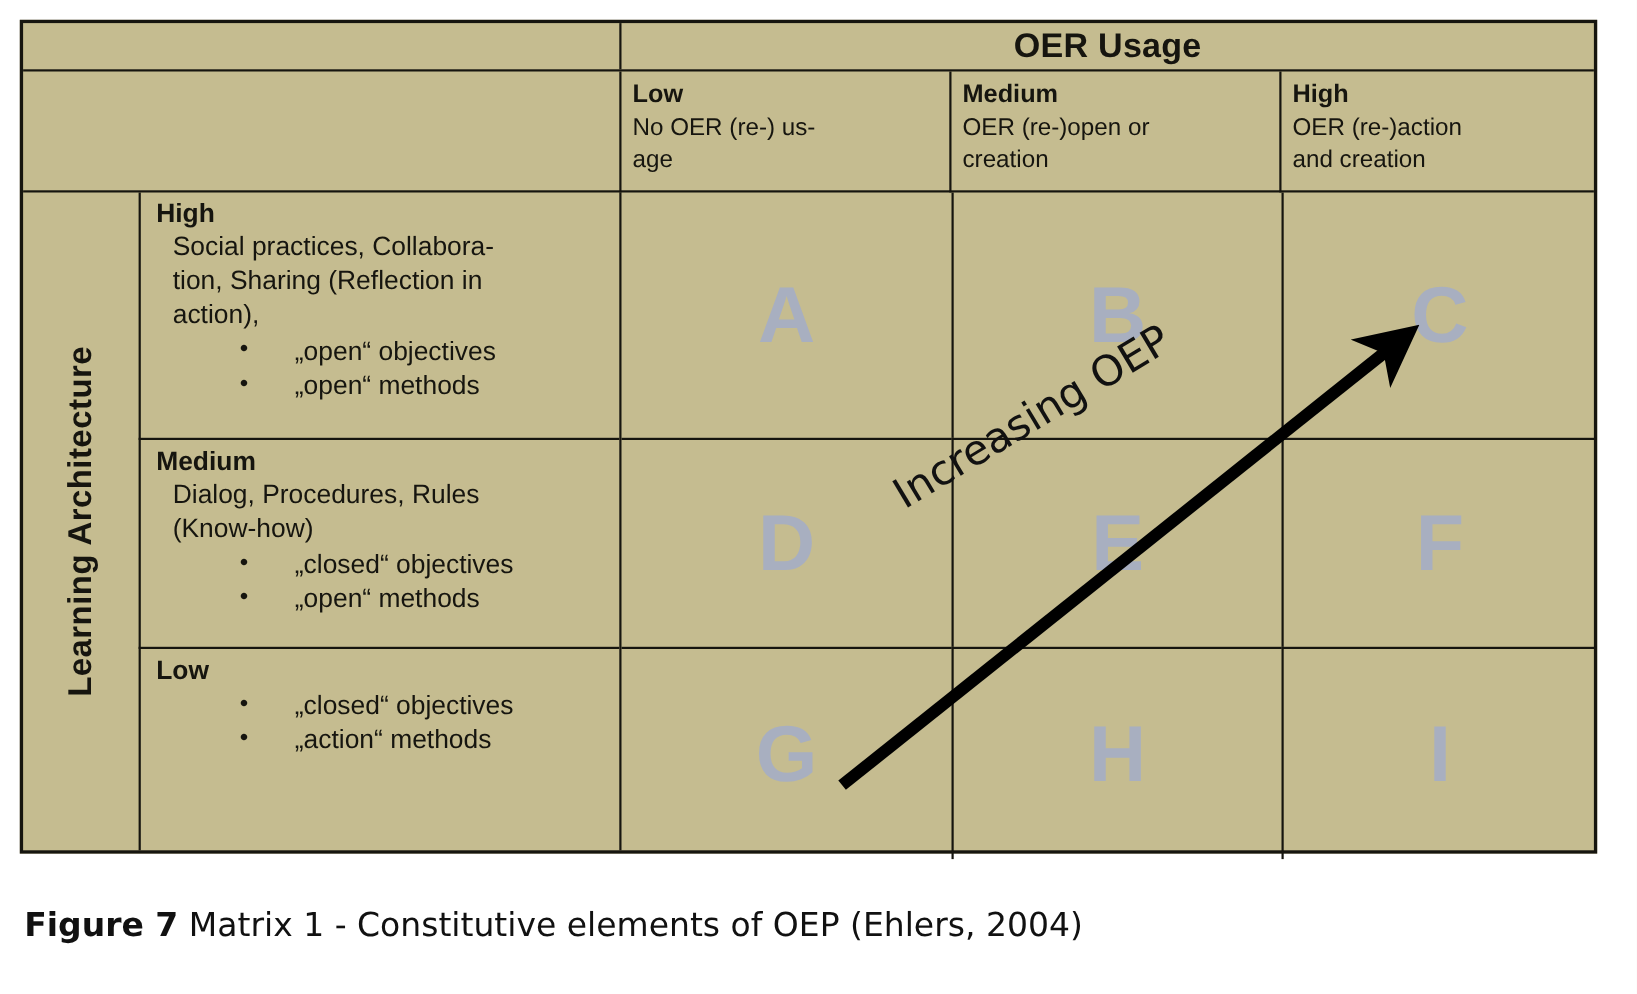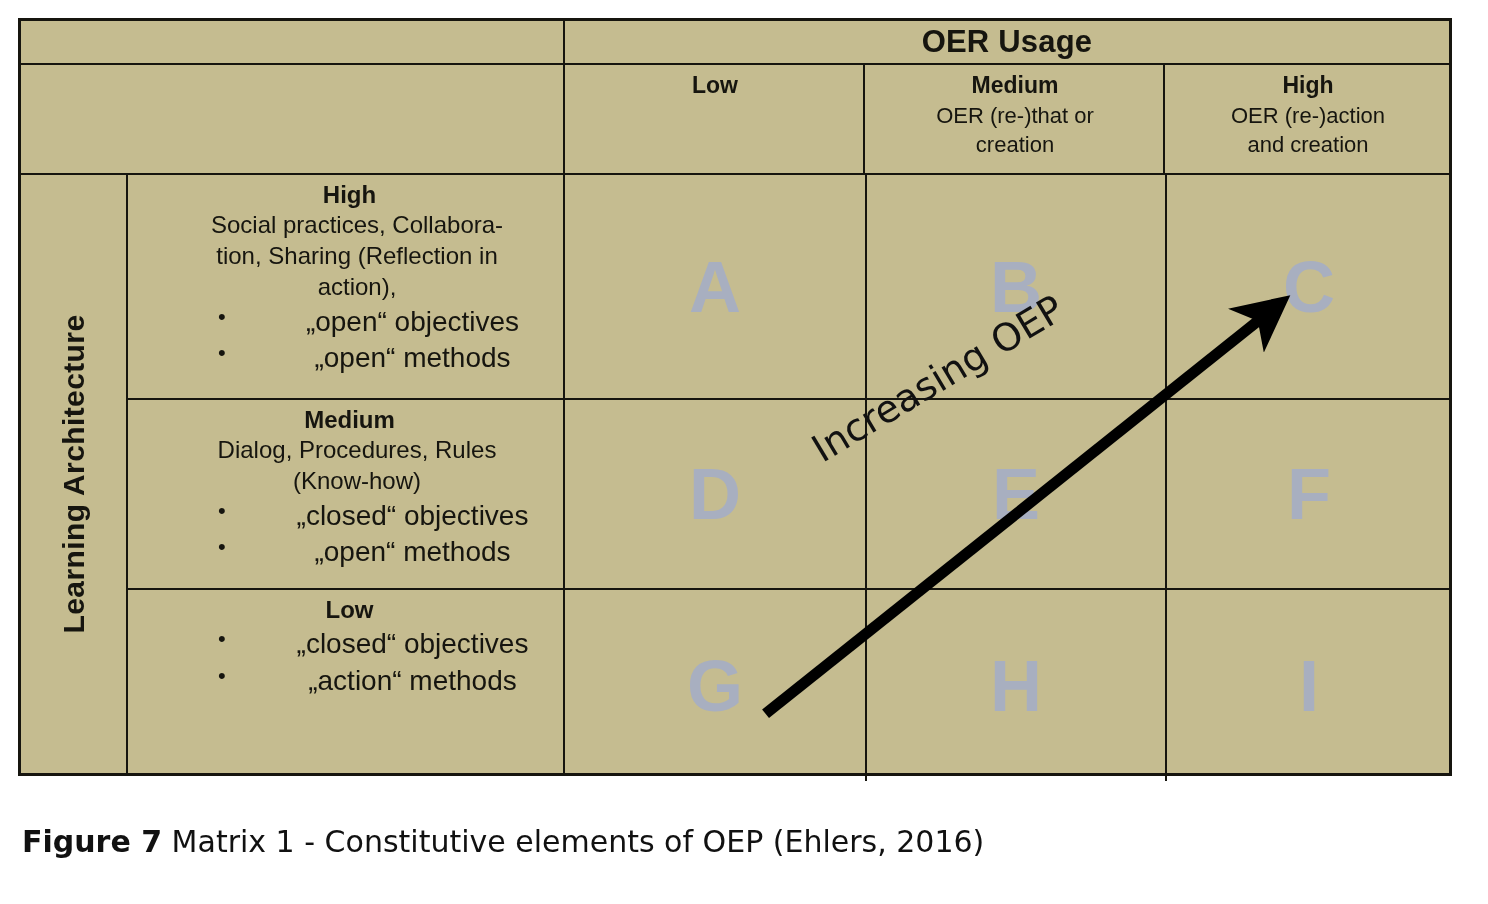--- a/index.html
+++ b/index.html
@@ -14,21 +14,20 @@
     font-family: "Liberation Sans", sans-serif;
     position: relative;
     overflow: hidden;
   }
 
   .figure-wrap {
     position: absolute;
     left: 0; top: 0;
     width: 1224px;
     height: 904px;
-    text-align: center;
   }
 
   
   .matrix {
     position: absolute;
     left: 18px;
     top: 18px;
     width: 1434px;
     height: 758px;
     background: #c5bc90;
@@ -155,21 +154,21 @@
     font-size: 24px;
     line-height: 1.29;
     margin-left: 15px;
   }
   .rowlab ul {
     margin: 1px 0 0 0;
     padding-left: 76px;
     list-style: none;
   }
   .rowlab li {
-    font-size: 28px;
+    font-size: 24px;
     line-height: 1.30;
     position: relative;
     padding-left: 50px;
   }
   .rowlab li::before {
     content: "\2022";
     position: absolute;
     left: 0;
     top: -1px;
     font-size: 22px;
@@ -246,25 +245,27 @@
       <div class="top-band">
         <div class="corner-blank"></div>
         <div class="oer-usage-title">OER Usage</div>
       </div>
 
       <div class="sub-band">
         <div class="sub-blank"></div>
 
         <div class="sub-col" id="sub-col-0">
           <div class="lvl">Low</div>
+          <div class="desc" style="white-space: pre-line;">No OER (re-) us-
+age</div>
         </div>
 
         <div class="sub-col" id="sub-col-1">
           <div class="lvl">Medium</div>
-          <div class="desc" style="white-space: pre-line;">OER (re-)that  or
+          <div class="desc" style="white-space: pre-line;">OER (re-)open  or
 creation</div>
         </div>
 
         <div class="sub-col" id="sub-col-2">
           <div class="lvl">High</div>
           <div class="desc" style="white-space: pre-line;">OER (re-)action
 and creation</div>
         </div>
       </div>
 
@@ -327,16 +328,16 @@
           </svg>
 
           <div class="arrow-text">Increasing OEP</div>
         </div>
 
       </div>
     </div>
   </div>
 
   <div class="caption">
-    <span class="cap-strong">Figure 7</span><span> Matrix 1 - Constitutive elements of OEP (Ehlers, 2016)</span>
+    <span class="cap-strong">Figure 7</span><span> Matrix 1 - Constitutive elements of OEP (Ehlers, 2004)</span>
   </div>
 
 </div>
 
 </body></html>

